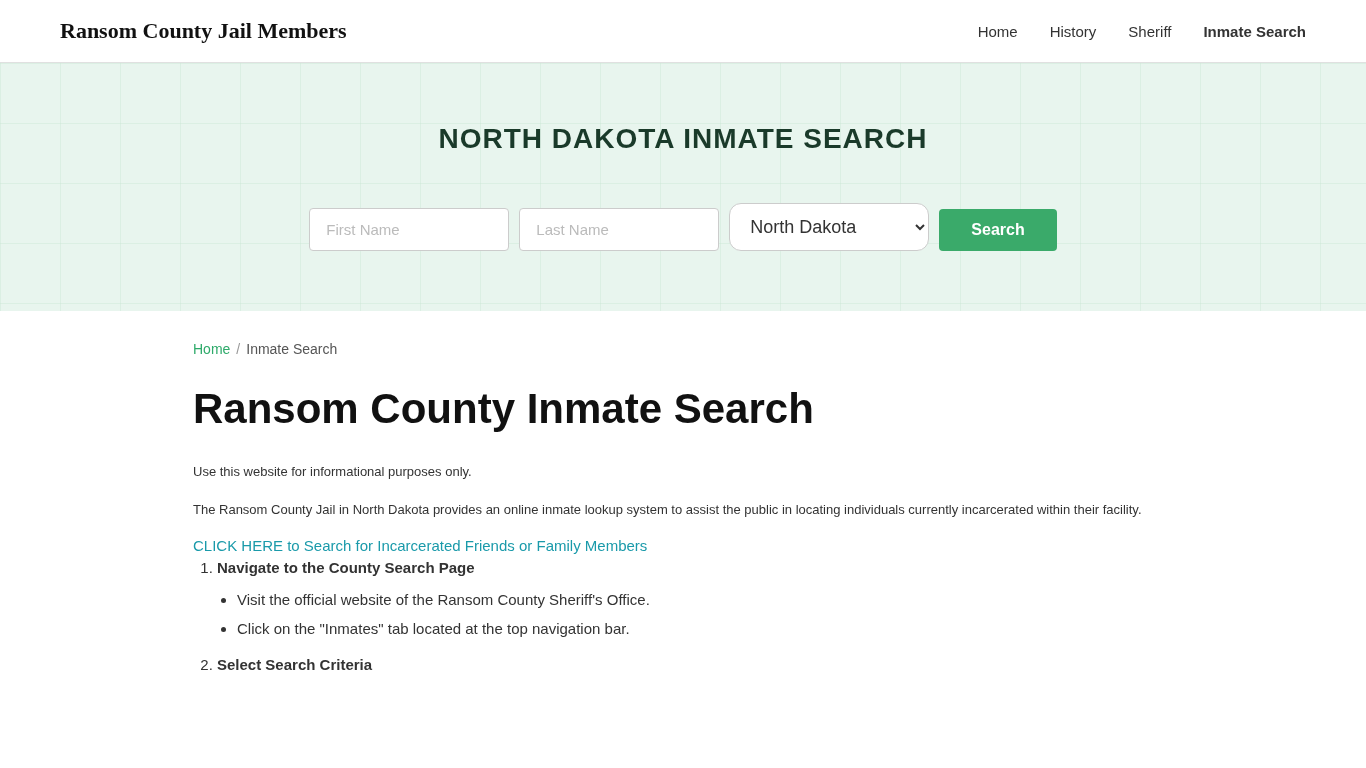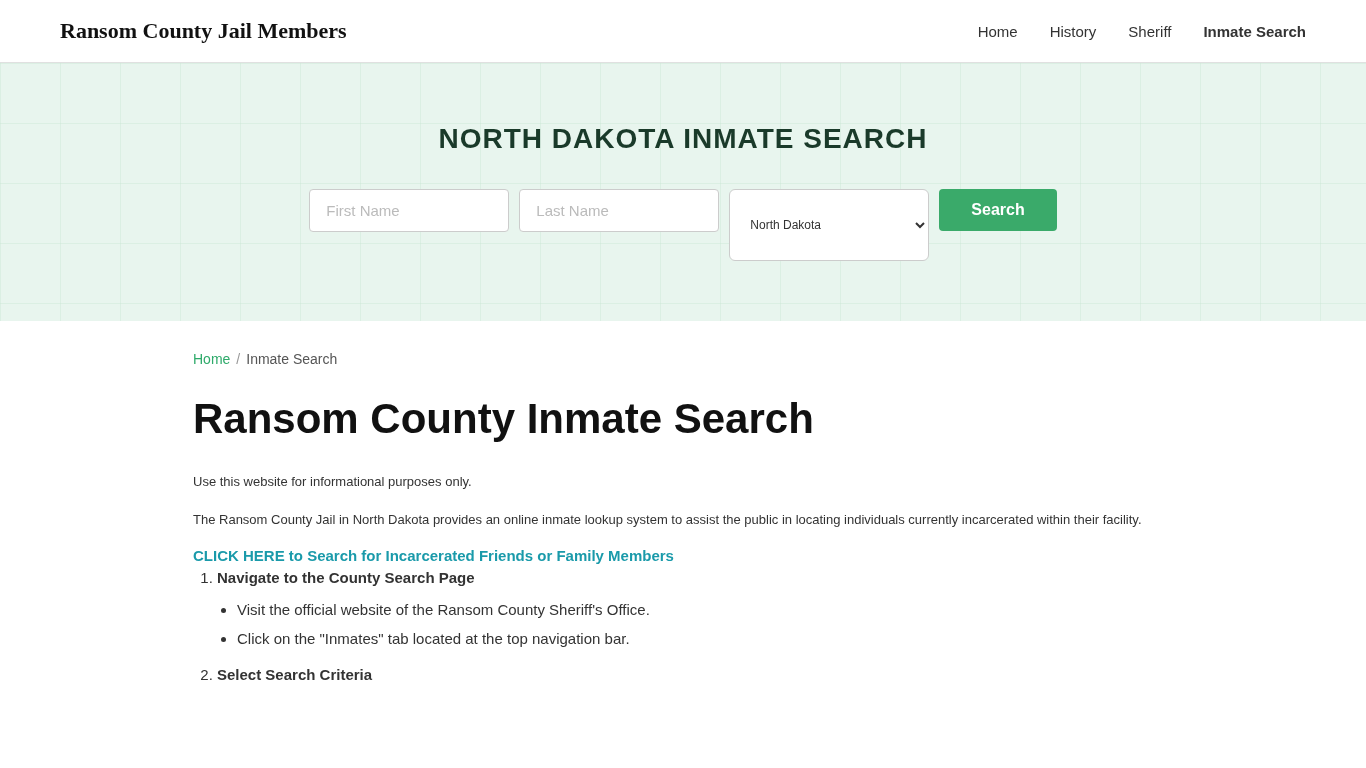--- a/index.html
+++ b/index.html
@@ -60,52 +60,52 @@
       padding: 60px 20px;
       text-align: center;
     }
 
     .hero-title {
       font-family: Arial, sans-serif;
       font-size: 28px;
       font-weight: 900;
       color: #1a3a2a;
       letter-spacing: 1px;
-      margin-bottom: 34px;
+      margin-bottom: 48px;
       text-transform: uppercase;
     }
 
     .search-form {
       display: flex;
       justify-content: center;
       gap: 10px;
-      align-items: flex-start;
+      align-items: flex-end;
       flex-wrap: wrap;
     }
 
     .search-form input {
       padding: 12px 16px;
       border: 1px solid #ccc;
       border-radius: 4px;
       font-size: 15px;
       width: 200px;
       font-family: Arial, sans-serif;
       color: #999;
       background: #fff;
     }
 
     .search-form input::placeholder {
       color: #bbb;
     }
 
     .search-form select {
-      padding: 27px 16px;
+      padding: 12px 16px;
       border: 1px solid #ccc;
-      border-radius: 6px;
-      font-size: 12px;
+      border-radius: 12px;
+      font-size: 18px;
       width: 200px;
       font-family: Arial, sans-serif;
       color: #333;
       background: #fff;
       appearance: auto;
     }
 
     .search-btn {
       padding: 12px 32px;
       background-color: #3aaa6a;
@@ -168,21 +168,21 @@
       line-height: 1.7;
       margin-bottom: 16px;
     }
 
     
     .cta-link {
       display: inline-block;
       color: #1a9aaa;
       font-family: Arial, sans-serif;
       font-size: 15px;
-      font-weight: 700;
+      font-weight: 400;
       text-decoration: none;
       cursor: pointer;
     }
 
     
     .steps-list {
       font-family: Arial, sans-serif;
       font-size: 15px;
       color: #333;
       line-height: 1.7;

